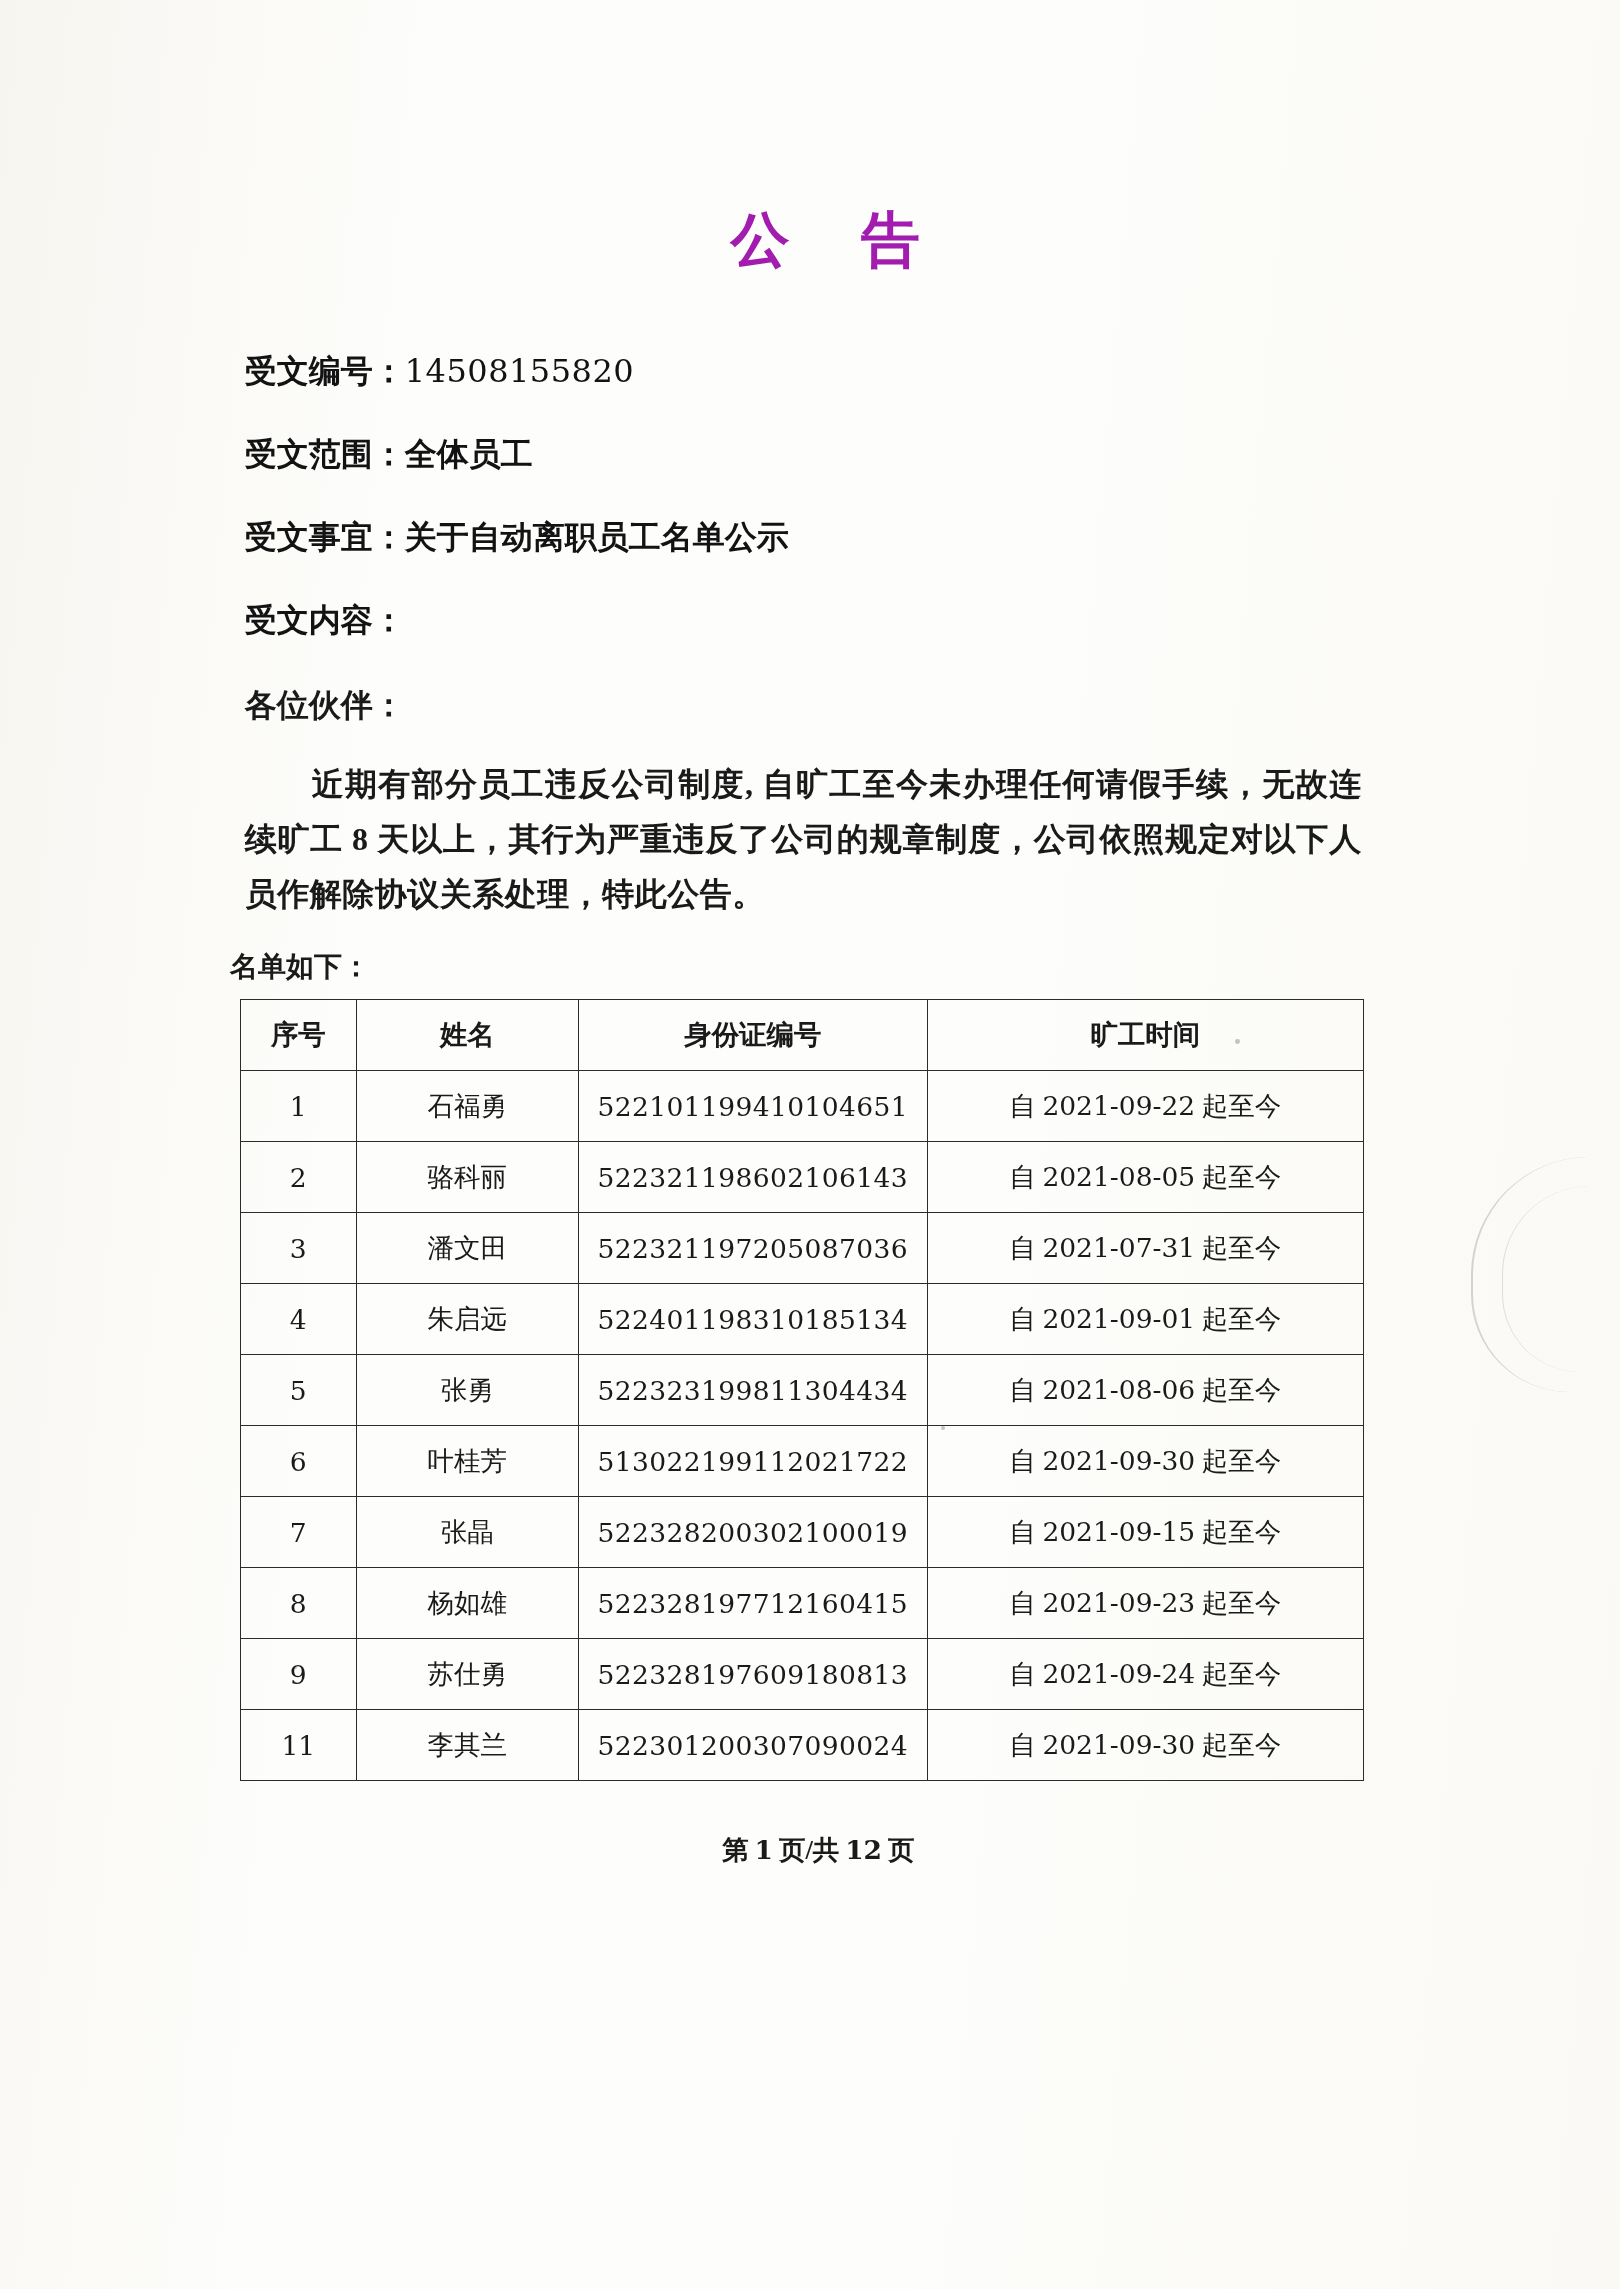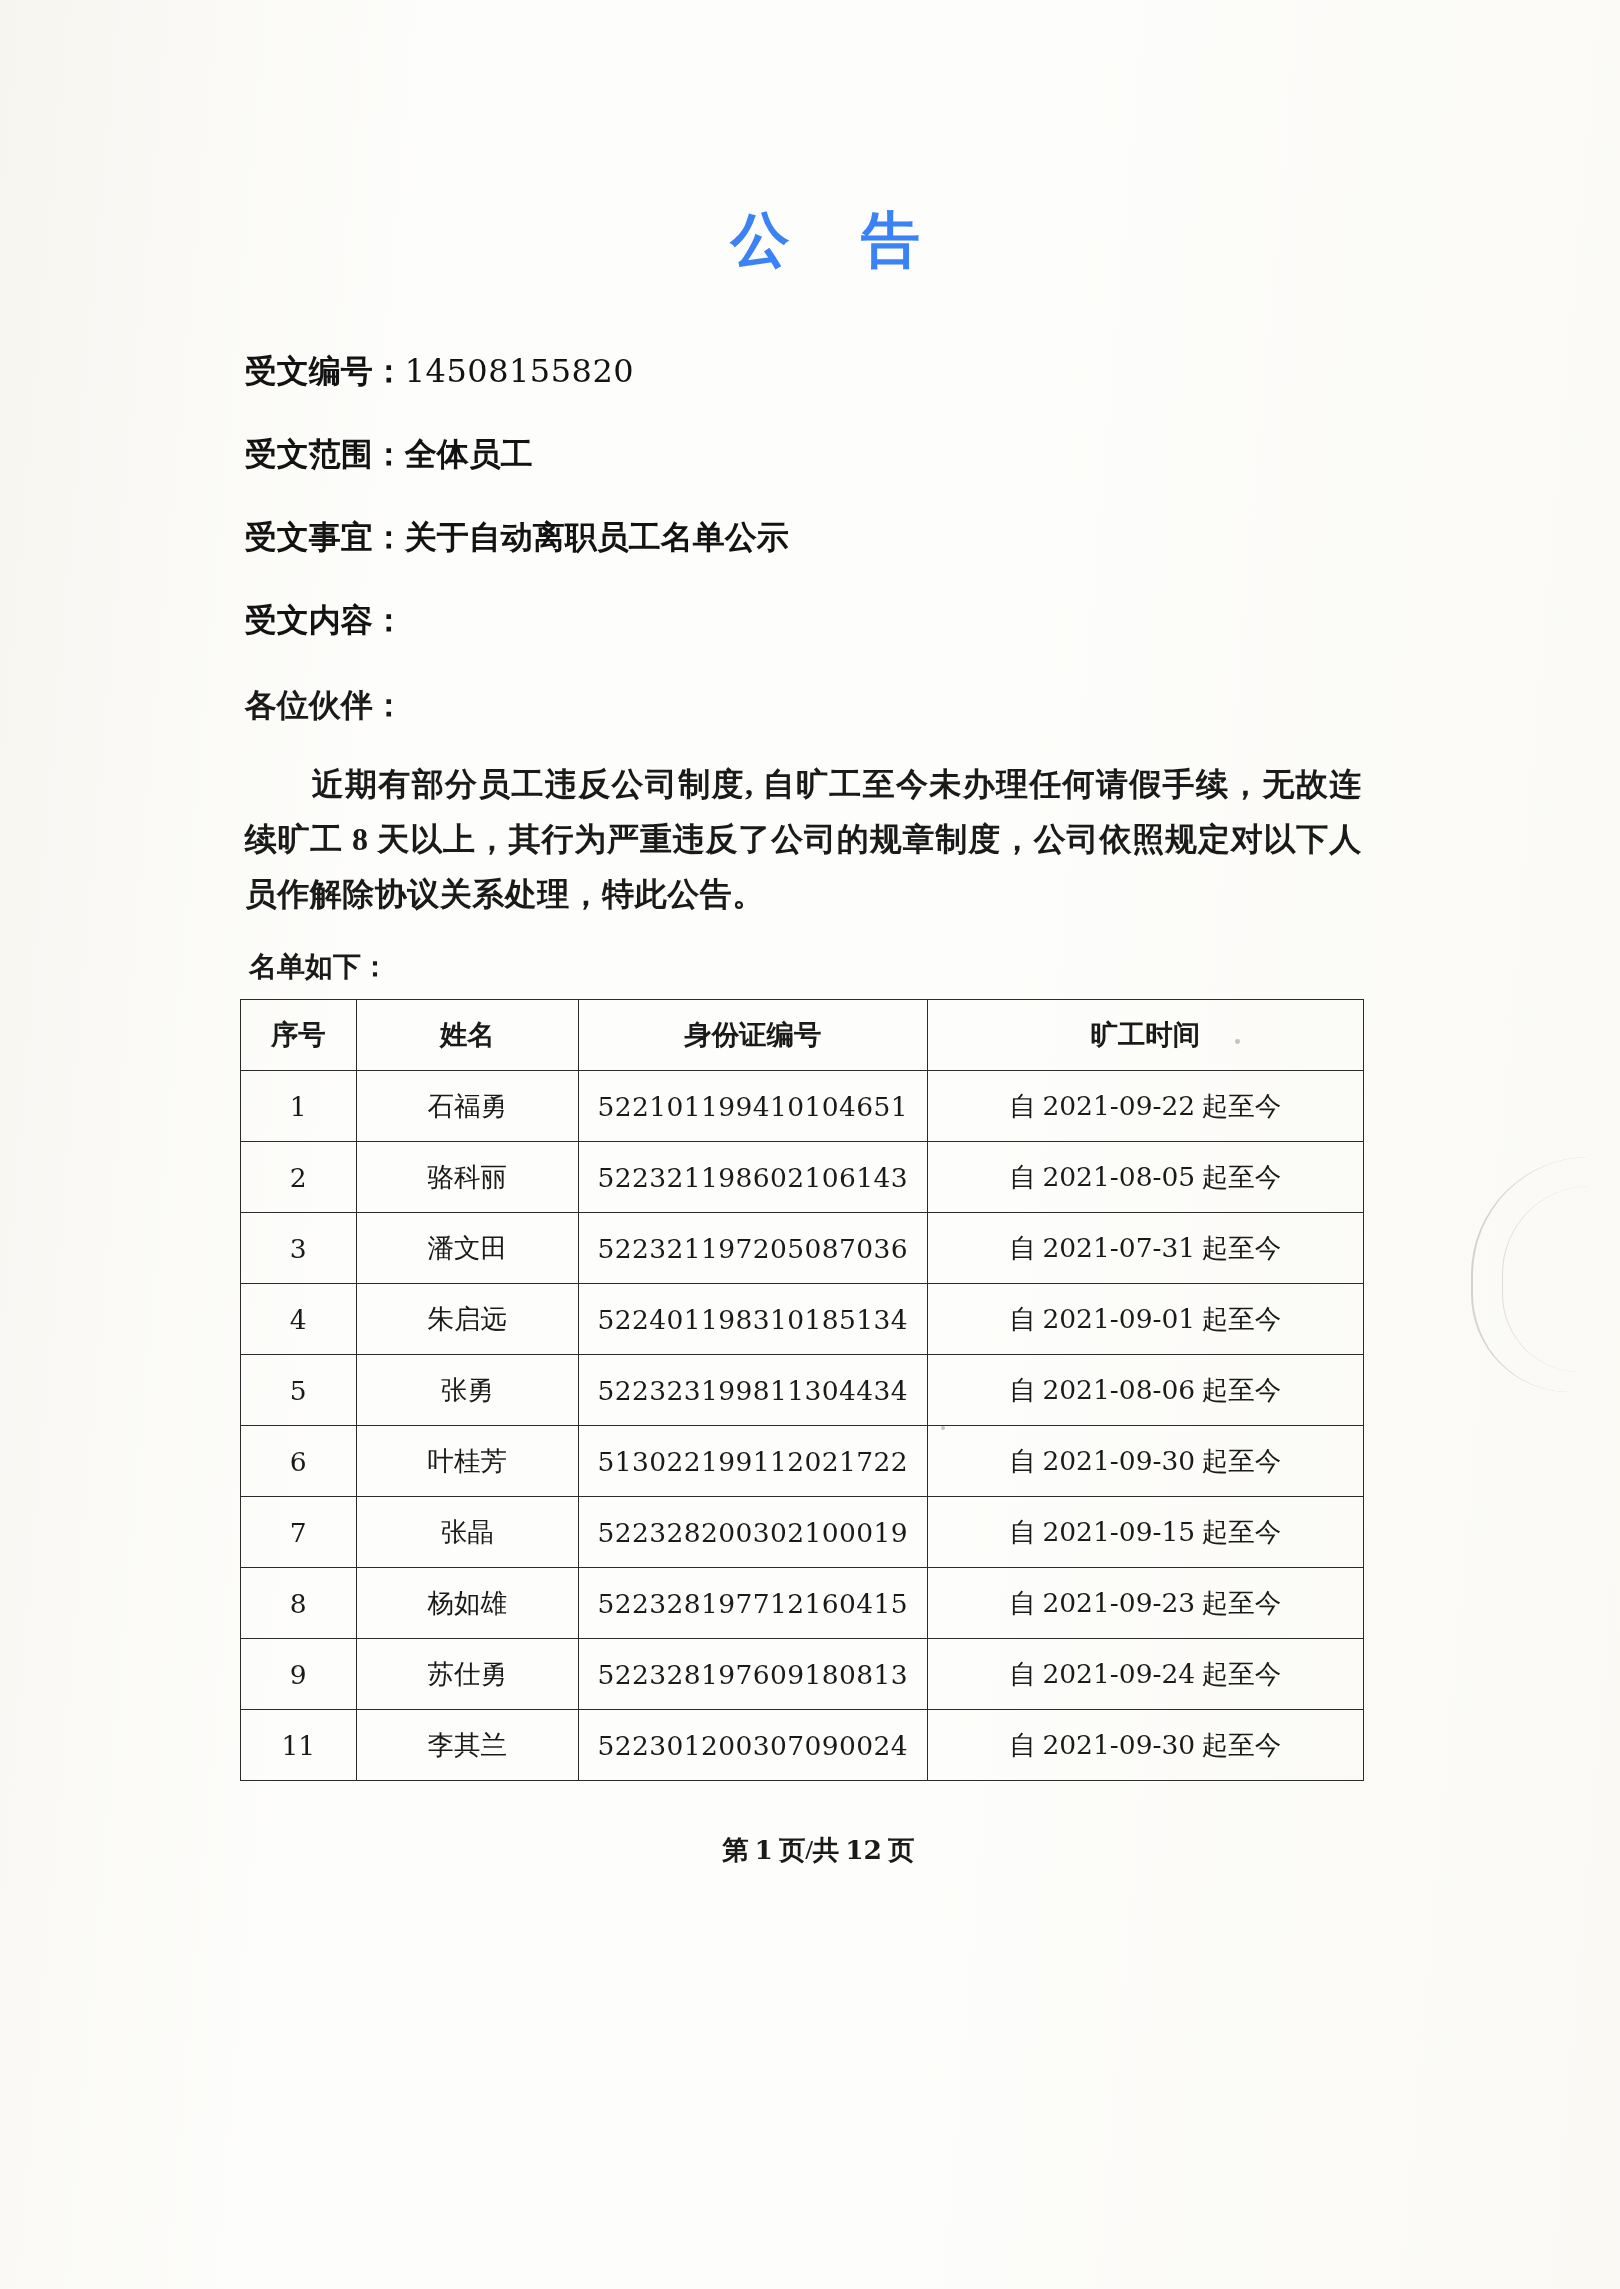--- a/index.html
+++ b/index.html
@@ -34,21 +34,21 @@
     width: 1157px;
   }
   .doc-title {
     text-align: center;
     font-family: "DejaVu Serif", serif;
     font-weight: bold;
     font-size: 59px;
     letter-spacing: 25.5px;
     margin-top: 201px;
     margin-left: 59px;
-    color: #3b82f6;
+    color: #a21caf;
   }
   .field-line {
     font-size: 32px;
     font-weight: bold;
     margin-top: 0;
     white-space: nowrap;
     color: #131313;
   }
   .field-label {
     font-weight: bold;
@@ -82,21 +82,21 @@
     margin-top: 29px;
     margin-left: 14.7px;
     width: 1117px;
     text-align: justify;
     letter-spacing: 0.5px;
   }
   .list-intro {
     font-size: 28px;
     font-weight: bold;
     margin-top: 25.5px;
-    margin-left: 19px;
+    margin-left: 0;
   }
   table.name-table {
     border-collapse: collapse;
     margin-top: 13.7px;
     margin-left: 9.8px;
     width: 1122px;
     table-layout: fixed;
   }
   table.name-table td, table.name-table th {
     border: 1.6px solid #2b2b2b;

